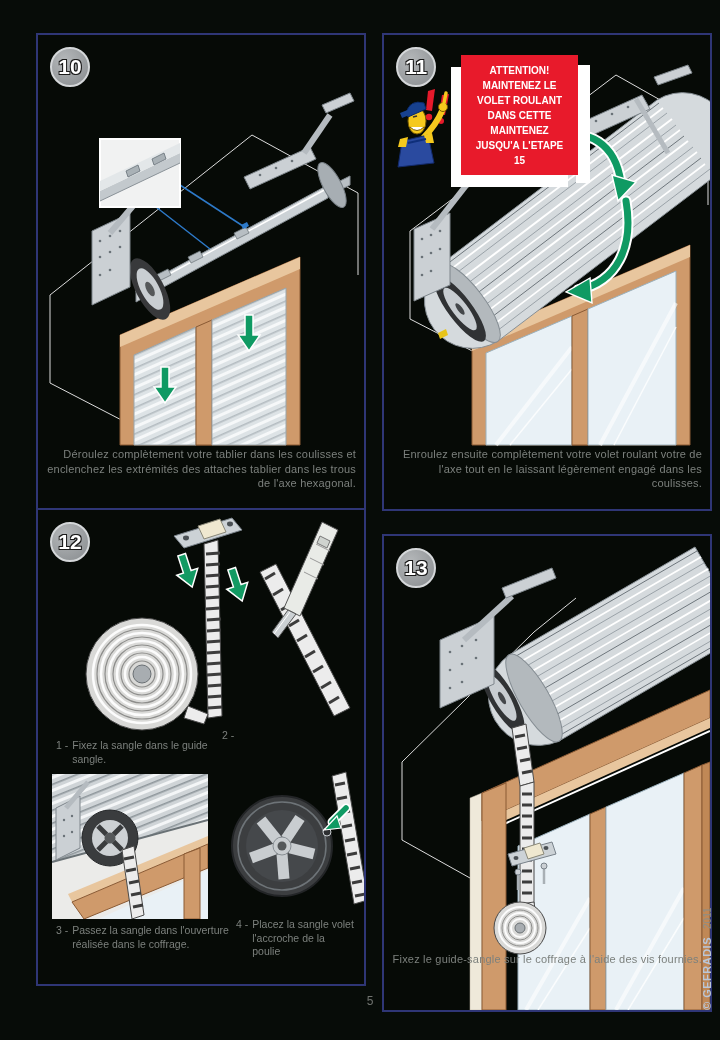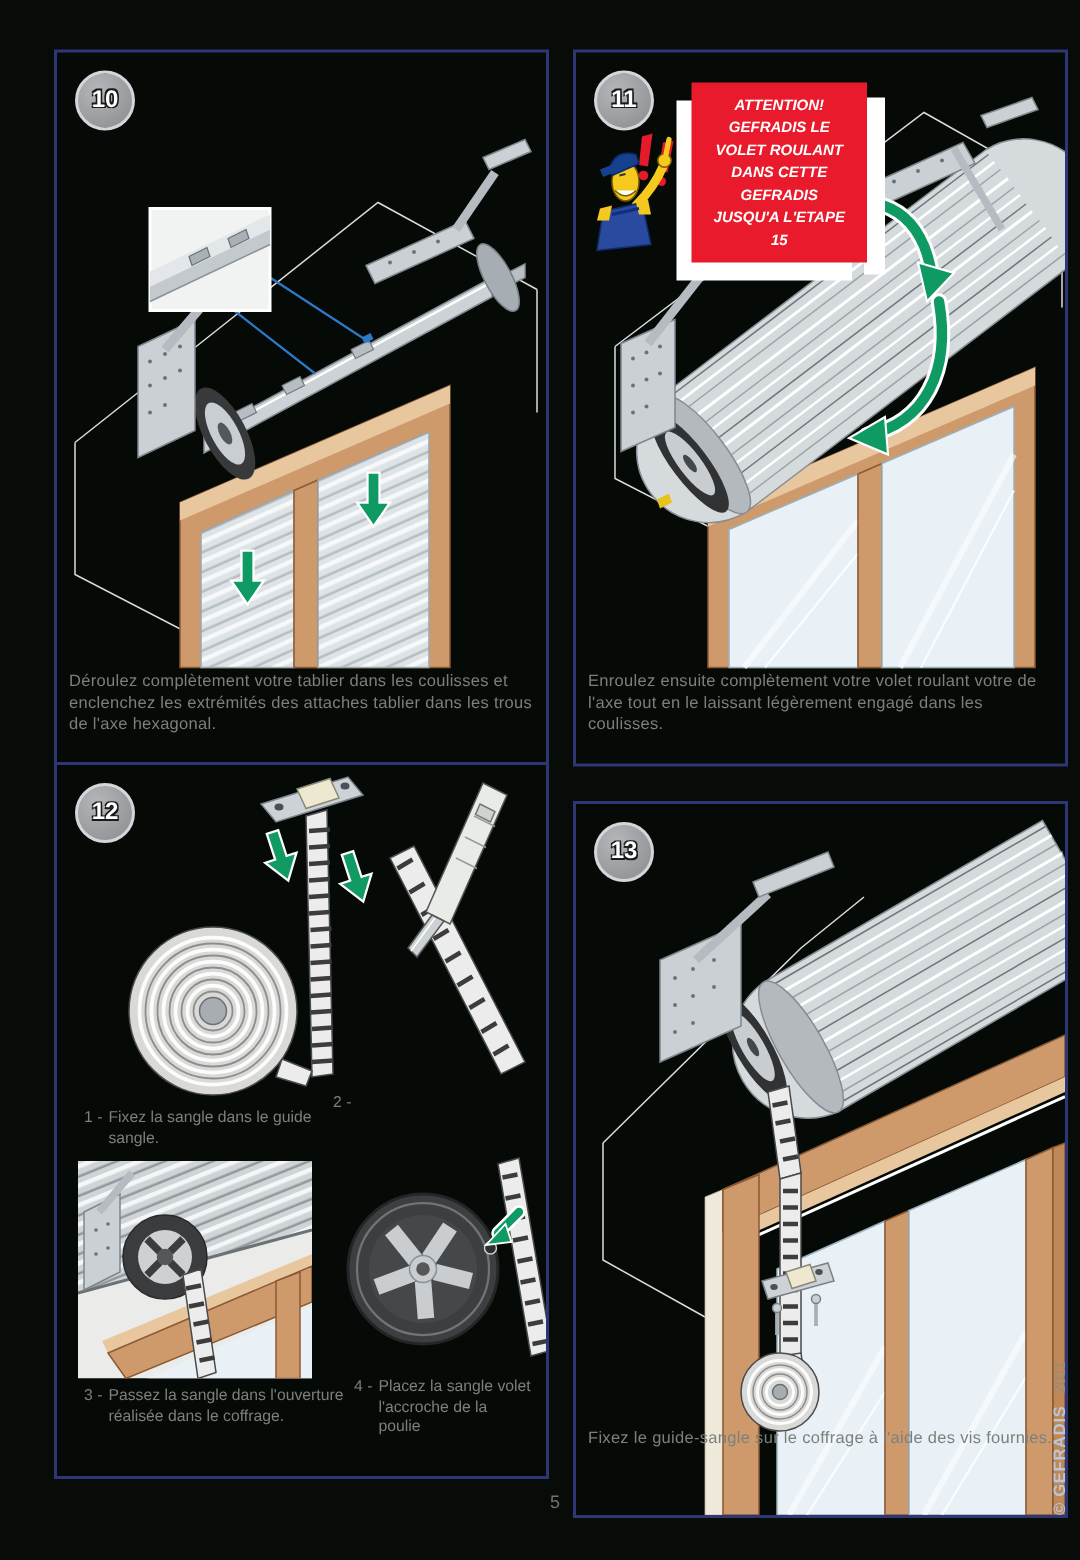--- a/index.html
+++ b/index.html
@@ -7,31 +7,31 @@
         font-family:"Liberation Sans",sans-serif;}
   .panel{position:absolute;width:330px;height:478px;border:2px solid #2f3676;box-sizing:border-box;background:#060a06;}
   #panel10{left:36px;top:33px}
   #panel11{left:382px;top:33px}
   #panel12{left:36px;top:508px}
   #panel13{left:382px;top:534px}
   .panel svg.illu{position:absolute;left:0;top:0;}
   .badge{position:absolute;left:12px;top:12px;width:40px;height:40px;border-radius:50%;
          background:radial-gradient(circle at 35% 30%, #b4b7b9, #888c8f);
          border:2px solid #d4d7d9;box-sizing:border-box;
-         color:#fff;font-size:16px;font-weight:bold;line-height:36px;text-align:center;
+         color:#fff;font-size:21px;font-weight:bold;line-height:36px;text-align:center;
          text-shadow:-1px -1px 0 #1a1a1a,1px -1px 0 #1a1a1a,-1px 1px 0 #1a1a1a,1px 1px 0 #1a1a1a;z-index:5;}
-  .caption{position:absolute;left:8px;right:8px;text-align:left;color:#7c807d;
+  .caption{position:absolute;left:8px;right:8px;text-align:right;color:#7c807d;
            font-size:11px;line-height:14.5px;letter-spacing:.2px;}
   #caption10,#caption11{top:412px}
   #caption13{top:416px}
   .warn-back{position:absolute;background:#ffffff;z-index:3;}
   #warnBackA{left:67px;top:32px;width:117px;height:120px;}
   #warnBackB{left:192px;top:30px;width:14px;height:118px;}
   .warn{position:absolute;left:77px;top:20px;width:117px;height:120px;background:#e81a2b;z-index:4;
-        color:#fff;font-weight:bold;font-size:10px;line-height:15px;text-align:center;padding-top:8px;box-sizing:border-box;font-style:italic;}
+        color:#fff;font-weight:bold;font-size:10px;line-height:15px;text-align:center;padding-top:8px;box-sizing:border-box;}
   .warn span{display:block;}
   #worker{position:absolute;left:6px;top:52px;z-index:4;}
   .step-item{position:absolute;color:#7c807d;font-size:10.5px;line-height:13.5px;display:flex;}
   .step-item .num{white-space:nowrap;margin-right:4px;}
   #item1{left:18px;top:229px;width:162px;}
   #item2{left:184px;top:219px;width:134px;}
   #item3{left:18px;top:414px;width:176px;}
   #item4{left:198px;top:408px;width:118px;}
   #pageNumber{position:absolute;left:358px;top:994px;width:24px;text-align:center;
               color:#70736f;font-size:12px;}
@@ -200,24 +200,24 @@
         <polygon points="228,140 252,147 234,166" fill="#0f9a63" stroke="#ffffff" stroke-width="1.4"></polygon>
         <path d="M242,166 C250,212 233,247 194,255" stroke="#ffffff" stroke-width="11" fill="none" stroke-linecap="round"></path>
         <path d="M242,166 C250,212 233,247 194,255" stroke="#0f9a63" stroke-width="7" fill="none" stroke-linecap="round"></path>
         <polygon points="206,243 182,257 208,268" fill="#0f9a63" stroke="#ffffff" stroke-width="1.4"></polygon>
       </g>
     </svg>
     <div class="warn-back" id="warnBackA"></div>
     <div class="warn-back" id="warnBackB"></div>
     <div class="warn">
       <span>ATTENTION!</span>
-      <span>GEFRADIS LE</span>
+      <span>MAINTENEZ LE</span>
       <span>VOLET ROULANT</span>
       <span>DANS CETTE</span>
-      <span>GEFRADIS</span>
+      <span>MAINTENEZ</span>
       <span>JUSQU'A L'ETAPE</span>
       <span>15</span>
     </div>
     <svg id="worker" width="72" height="84" viewBox="0 0 72 84">
       <polygon points="38,4 45,2 42,24 36,23" fill="#e51a2b"></polygon>
       <circle cx="39" cy="30" r="3.2" fill="#e51a2b"></circle>
       <polygon points="52,8 59,7 55,28 49,27" fill="#e51a2b"></polygon>
       <circle cx="51" cy="34" r="3" fill="#e51a2b"></circle>
       <path d="M34,50 Q46,38 52,24" stroke="#f5c91d" stroke-width="6" fill="none" stroke-linecap="round"></path>
       <circle cx="53" cy="20" r="4.5" fill="#f5c91d" stroke="#7a5c00"></circle>

